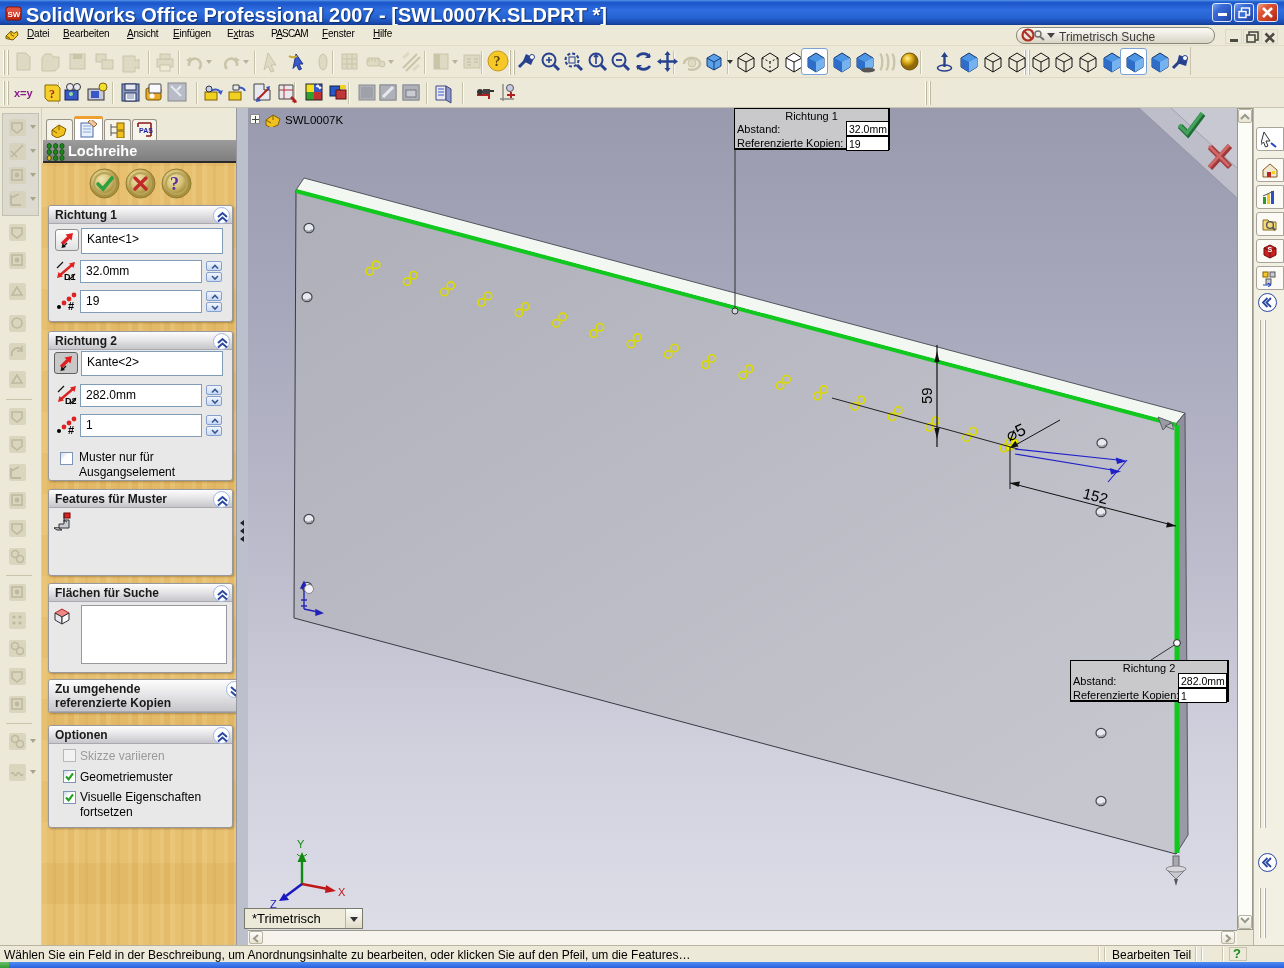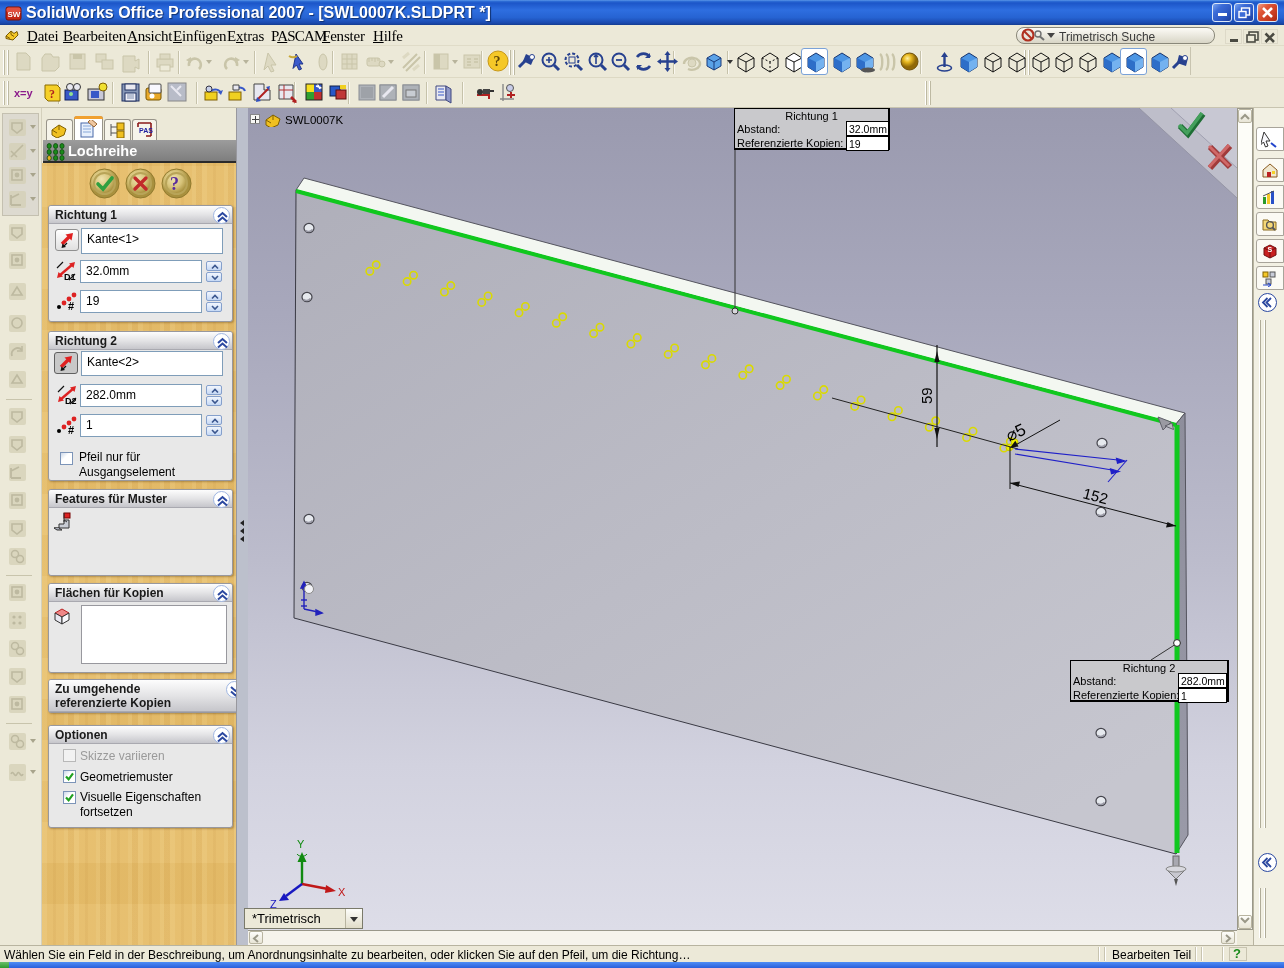--- a/index.html
+++ b/index.html
@@ -1,28 +1,28 @@
 <!DOCTYPE html>
 <html><head><meta charset="utf-8">
 <style>
 html,body{margin:0;padding:0;width:1284px;height:968px;overflow:hidden;
 font-family:"Liberation Sans",sans-serif;}
 *{box-sizing:border-box;}
 .abs{position:absolute;}
 #root{position:relative;width:1284px;height:968px;background:#ECE9D8;}
 #titlebar{left:0;top:0;width:1284px;height:25px;
 background:linear-gradient(180deg,#5A96E8 0%,#2B6AD4 6%,#1C55C8 12%,#2E6EE0 40%,#2663D2 70%,#1A49AE 92%,#143C90 100%);}
-#titletext{left:26px;top:4px;color:#fff;font-size:16px;font-weight:bold;white-space:nowrap;
+#titletext{left:26px;top:4px;color:#fff;font-size:20px;font-weight:bold;white-space:nowrap;
 text-shadow:1px 1px 1px #10306E;}
 .tbtn{top:3px;width:20px;height:19px;border-radius:3px;border:1px solid #DCE8F8;
 color:#fff;font-size:11px;text-align:center;line-height:16px;font-weight:bold;}
 .tbtn.blue{background:linear-gradient(135deg,#7AA4EE 0%,#3C6CD8 30%,#2B55C0 70%,#1E3F9A 100%);}
 .tbtn.red{background:linear-gradient(135deg,#F0A088 0%,#E05838 30%,#C83C20 70%,#A82810 100%);}
 #menubar{left:0;top:25px;width:1284px;height:21px;background:#ECE9D8;border-bottom:1px solid #E0DCC8;}
-.mitem{top:28px;color:#000;font-size:15px;letter-spacing:-0.2px;font-family:Liberation Serif, serif;}
+.mitem{top:28px;color:#000;font-size:10px;letter-spacing:-0.2px;}
 .mitem u{text-decoration:underline;}
 #tb1{left:0;top:46px;width:1284px;height:32px;background:#ECE9D8;border-bottom:1px solid #DDD9C4;}
 #tb2{left:0;top:78px;width:1284px;height:30px;background:#ECE9D8;border-bottom:1px solid #C8C4B0;}
 #lbar{left:0;top:108px;width:42px;height:837px;background:#ECE9D8;border-right:1px solid #D4D0BC;}
 #pm{left:42px;top:108px;width:194px;height:837px;background:#ECE9D8;}
 #wood{left:0px;top:55px;width:194px;height:782px;background-color:#E6BD6A;
 background-image:
 repeating-linear-gradient(90deg,
  rgba(255,238,180,0.13) 0 5px, rgba(0,0,0,0) 5px 11px,
  rgba(170,110,30,0.07) 11px 14px, rgba(0,0,0,0) 14px 22px,
@@ -770,38 +770,38 @@
       <svg width="16" height="10" style="position:absolute;left:0;top:0">
         <path d="M5 6.5 l3 -3 3 3" stroke="#3A568E" stroke-width="1.6" fill="none"></path>
       </svg>
     </div>
 <div class="abs spin" style="left:206px;top:426px">
       <svg width="16" height="10" style="position:absolute;left:0;top:0">
         <path d="M5 3 l3 3 3 -3" stroke="#3A568E" stroke-width="1.6" fill="none"></path>
       </svg>
     </div>
 <div class="abs cb" style="left:60px;top:452px;background:linear-gradient(135deg,#CCD8E8,#FFF 40%);"></div>
-<div class="abs lbl" style="left:79px;top:450px">Pfeil nur für</div>
+<div class="abs lbl" style="left:79px;top:450px">Muster nur für</div>
 <div class="abs lbl" style="left:79px;top:465px">Ausgangselement</div>
 <div class="abs grpbox" style="left:48px;top:489px;width:185px;height:87px;">
 <div class="grphdr" style="height:18px;background:linear-gradient(180deg,#FDFDFD 0%,#E4E4E6 50%,#C6C6CB 100%);">Features für Muster</div>
 <div class="chev" style="right:2px;top:1px">
         <svg width="17" height="17" style="position:absolute;left:0;top:0">
 <path d="M4 9 l4.5 -4 4.5 4 M4 13.5 l4.5 -4 4.5 4" stroke="#2B48A0" stroke-width="2" fill="none"></path>
         </svg>
       </div>
     </div>
 <svg class="abs" style="left:52px;top:512px;" width="20" height="20">
       <path d="M2 16 h5 v-4 h5 v-4 h5 v8 z" fill="#C8CCD4" stroke="#333"></path>
 <path d="M2 16 l3 2 h5 l-3 -2 M12 8 l3 2" stroke="#333" fill="#A8ACB8"></path>
 <rect x="12" y="1" width="6" height="5" fill="#D22" stroke="#700"></rect>
       <path d="M12 1 v9" stroke="#333"></path>
     </svg>
 <div class="abs grpbox" style="left:48px;top:583px;width:185px;height:90px;">
-<div class="grphdr" style="height:18px;background:linear-gradient(180deg,#FDFDFD 0%,#E4E4E6 50%,#C6C6CB 100%);">Flächen für Kopien</div>
+<div class="grphdr" style="height:18px;background:linear-gradient(180deg,#FDFDFD 0%,#E4E4E6 50%,#C6C6CB 100%);">Flächen für Suche</div>
 <div class="chev" style="right:2px;top:1px">
         <svg width="17" height="17" style="position:absolute;left:0;top:0">
 <path d="M4 9 l4.5 -4 4.5 4 M4 13.5 l4.5 -4 4.5 4" stroke="#2B48A0" stroke-width="2" fill="none"></path>
         </svg>
       </div>
     </div>
 <svg class="abs" style="left:52px;top:606px;" width="20" height="20">
       <path d="M3 7 l7 -4 7 4 -7 4 z" fill="#E88" stroke="#B22"></path>
 <path d="M3 7 v7 l7 4 v-7 z" fill="#E8E8F0" stroke="#333"></path>
       <path d="M17 7 v7 l-7 4 v-7 l7 -4" fill="#F8F8FC" stroke="#333"></path>
@@ -1072,21 +1072,21 @@
     </svg>
 <div class="abs" style="left:1258px;top:293px;width:19px;height:19px;border-radius:50%;background:#FFF;border:1.5px solid #2B48A0;"></div>
 <svg class="abs" style="left:1258px;top:293px" width="19" height="19">
       <path d="M11 5 l-4.5 4.5 4.5 4.5 M14.5 5 l-4.5 4.5 4.5 4.5" stroke="#2B48A0" stroke-width="1.8" fill="none" transform="translate(-1.5,0)"></path>
     </svg>
 <div class="abs" style="left:1258px;top:853px;width:19px;height:19px;border-radius:50%;background:#FFF;border:1.5px solid #2B48A0;"></div>
 <svg class="abs" style="left:1258px;top:853px" width="19" height="19">
       <path d="M11 5 l-4.5 4.5 4.5 4.5 M14.5 5 l-4.5 4.5 4.5 4.5" stroke="#2B48A0" stroke-width="1.8" fill="none" transform="translate(-1.5,0)"></path>
     </svg>
 <div class="abs" id="statusbar"></div>
-<div class="abs" style="left:4px;top:948px;font-size:12px;color:#000;">Wählen Sie ein Feld in der Beschreibung, um Anordnungsinhalte zu bearbeiten, oder klicken Sie auf den Pfeil, um die Richtung…</div>
+<div class="abs" style="left:4px;top:948px;font-size:12px;color:#000;">Wählen Sie ein Feld in der Beschreibung, um Anordnungsinhalte zu bearbeiten, oder klicken Sie auf den Pfeil, um die Features…</div>
 <div class="abs" style="left:1098px;top:947px;width:2px;height:14px;border-left:1px solid #C8C4B0;border-right:1px solid #FFF;"></div>
 <div class="abs" style="left:1104px;top:947px;width:2px;height:14px;border-left:1px solid #C8C4B0;border-right:1px solid #FFF;"></div>
 <div class="abs" style="left:1195px;top:947px;width:2px;height:14px;border-left:1px solid #C8C4B0;border-right:1px solid #FFF;"></div>
 <div class="abs" style="left:1201px;top:947px;width:2px;height:14px;border-left:1px solid #C8C4B0;border-right:1px solid #FFF;"></div>
 <div class="abs" style="left:1222px;top:947px;width:2px;height:14px;border-left:1px solid #C8C4B0;border-right:1px solid #FFF;"></div>
 <div class="abs" style="left:1112px;top:948px;font-size:12px;color:#000;">Bearbeiten Teil</div>
 <div class="abs" style="left:1229px;top:947px;width:18px;height:14px;background:#ECE9D8;border:1px solid #C8C4B0;"></div>
 <div class="abs" style="left:1233px;top:946px;font-size:13px;font-weight:bold;color:#1A8A1A;">?</div>
 <div class="abs" id="taskbar">
       <div style="position:absolute;left:0;top:0;width:9px;height:6px;background:linear-gradient(180deg,#6ABF6A,#2F9A2F);"></div>

